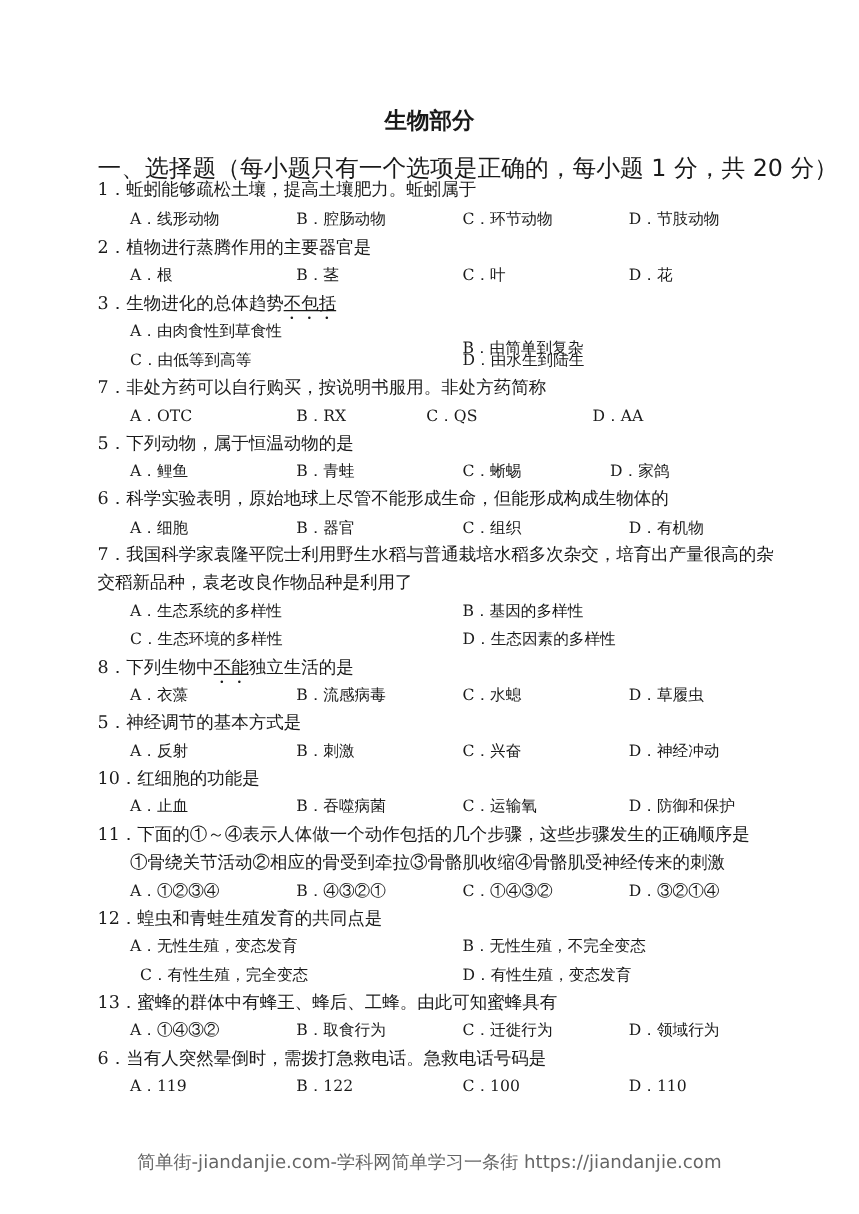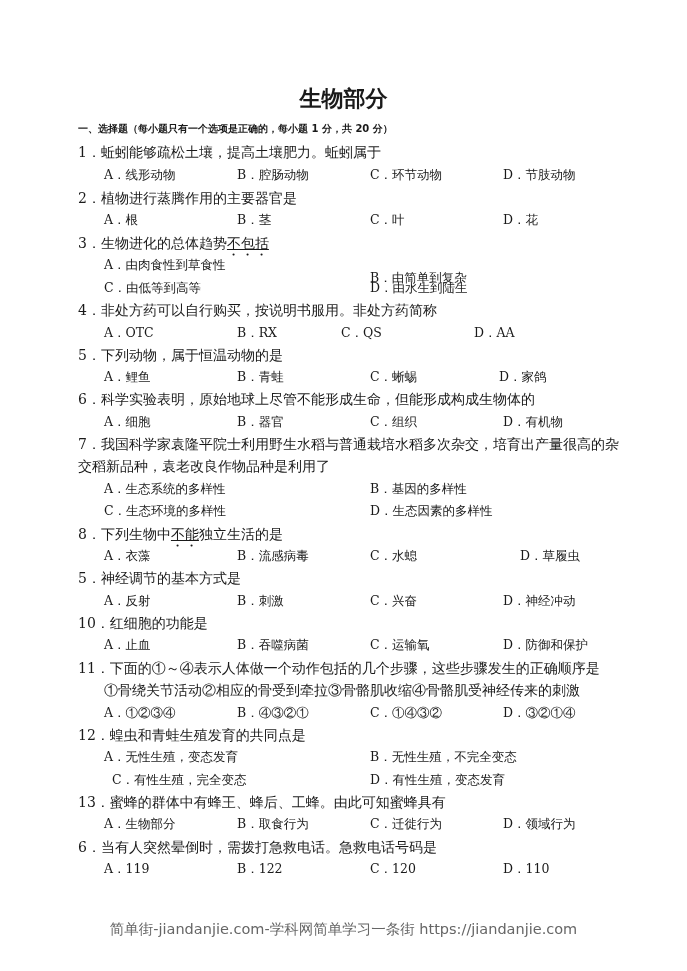--- a/index.html
+++ b/index.html
@@ -1,21 +1,21 @@
 <!DOCTYPE html>
 <html><head>
   <meta charset="utf-8">
   <style>
     html, body { margin: 0; padding: 0; background: #ffffff; }
     body { width: 687px; height: 971px; position: relative; overflow: hidden;
            font-family: "DejaVu Serif", "Liberation Serif", serif; color: #1a1a1a; }
     .title { position: absolute; left: 0; width: 687px; top: 84px; text-align: center;
-             font-family: "DejaVu Sans", "Liberation Sans", sans-serif; font-size: 22px; font-weight: bold; }
-    .section { position: absolute; left: 78px; top: 122px; font-size: 10px;
-               font-family: "DejaVu Sans", "Liberation Sans", sans-serif; font-weight: bold; }
+             font-family: "DejaVu Sans", "Liberation Sans", sans-serif; font-size: 18px; font-weight: bold; }
+    .section { position: absolute; left: 78px; top: 122px; font-size: 19px;
+               font-family: "DejaVu Sans", "Liberation Sans", sans-serif; font-weight: normal; }
     .line { position: absolute; font-size: 14px; white-space: nowrap; line-height: 16px; }
     .q { left: 78px; }
     .opt { position: absolute; font-size: 12.5px; white-space: nowrap; line-height: 16px; }
     .emph { text-emphasis: dot; text-emphasis-position: under; text-decoration: underline; -webkit-text-emphasis: dot; -webkit-text-emphasis-position: under; }
     .footer { position: absolute; left: 0; width: 687px; top: 920px; text-align: center; color: #666;
               font-family: "DejaVu Sans", "Liberation Sans", sans-serif; font-size: 14.5px; }
   </style>
 </head>
 <body>
 
@@ -33,50 +33,50 @@
 <div class="opt" style="left:237px;top:212px">B．茎</div>
 <div class="opt" style="left:370px;top:212px">C．叶</div>
 <div class="opt" style="left:503px;top:212px">D．花</div>
 
 <div class="line q" style="top:235px"><span>3．生物进化的总体趋势</span><span class="emph">不包括</span><span></span></div>
 <div class="opt" style="left:104px;top:257px">A．由肉食性到草食性</div>
 <div class="opt" style="left:370px;top:270px">B．由简单到复杂</div>
 <div class="opt" style="left:104px;top:280px">C．由低等到高等</div>
 <div class="opt" style="left:370px;top:280px">D．由水生到陆生</div>
 
-<div class="line q" style="top:302px">4．非处方药可以自行购买，按说明书服用。非处方药简称</div>
+<div class="line q" style="top:302px">7．非处方药可以自行购买，按说明书服用。非处方药简称</div>
 <div class="opt" style="left:104px;top:325px">A．OTC</div>
 <div class="opt" style="left:237px;top:325px">B．RX</div>
 <div class="opt" style="left:341px;top:325px">C．QS</div>
 <div class="opt" style="left:474px;top:325px">D．AA</div>
 
 <div class="line q" style="top:347px">5．下列动物，属于恒温动物的是</div>
 <div class="opt" style="left:104px;top:369px">A．鲤鱼</div>
 <div class="opt" style="left:237px;top:369px">B．青蛙</div>
 <div class="opt" style="left:370px;top:369px">C．蜥蜴</div>
-<div class="opt" style="left:499px;top:369px">D．家鸽</div>
+<div class="opt" style="left:488px;top:369px">D．家鸽</div>
 
 <div class="line q" style="top:391px">6．科学实验表明，原始地球上尽管不能形成生命，但能形成构成生物体的</div>
 <div class="opt" style="left:104px;top:414px">A．细胞</div>
 <div class="opt" style="left:237px;top:414px">B．器官</div>
 <div class="opt" style="left:370px;top:414px">C．组织</div>
 <div class="opt" style="left:503px;top:414px">D．有机物</div>
 
 <div class="line q" style="top:436px">7．我国科学家袁隆平院士利用野生水稻与普通栽培水稻多次杂交，培育出产量很高的杂</div>
 <div class="line q" style="top:458px">交稻新品种，袁老改良作物品种是利用了</div>
 <div class="opt" style="left:104px;top:481px">A．生态系统的多样性</div>
 <div class="opt" style="left:370px;top:481px">B．基因的多样性</div>
 <div class="opt" style="left:104px;top:503px">C．生态环境的多样性</div>
 <div class="opt" style="left:370px;top:503px">D．生态因素的多样性</div>
 
 <div class="line q" style="top:526px"><span>8．下列生物中</span><span class="emph">不能</span><span>独立生活的是</span></div>
 <div class="opt" style="left:104px;top:548px">A．衣藻</div>
 <div class="opt" style="left:237px;top:548px">B．流感病毒</div>
 <div class="opt" style="left:370px;top:548px">C．水螅</div>
-<div class="opt" style="left:520px;top:548px">D．草履虫</div>
+<div class="opt" style="left:503px;top:548px">D．草履虫</div>
 
 <div class="line q" style="top:570px">5．神经调节的基本方式是</div>
 <div class="opt" style="left:104px;top:593px">A．反射</div>
 <div class="opt" style="left:237px;top:593px">B．刺激</div>
 <div class="opt" style="left:370px;top:593px">C．兴奋</div>
 <div class="opt" style="left:503px;top:593px">D．神经冲动</div>
 
 <div class="line q" style="top:615px">10．红细胞的功能是</div>
 <div class="opt" style="left:104px;top:637px">A．止血</div>
 <div class="opt" style="left:237px;top:637px">B．吞噬病菌</div>
@@ -90,24 +90,24 @@
 <div class="opt" style="left:370px;top:705px">C．①④③②</div>
 <div class="opt" style="left:503px;top:705px">D．③②①④</div>
 
 <div class="line q" style="top:727px">12．蝗虫和青蛙生殖发育的共同点是</div>
 <div class="opt" style="left:104px;top:749px">A．无性生殖，变态发育</div>
 <div class="opt" style="left:370px;top:749px">B．无性生殖，不完全变态</div>
 <div class="opt" style="left:112px;top:772px">C．有性生殖，完全变态</div>
 <div class="opt" style="left:370px;top:772px">D．有性生殖，变态发育</div>
 
 <div class="line q" style="top:794px">13．蜜蜂的群体中有蜂王、蜂后、工蜂。由此可知蜜蜂具有</div>
-<div class="opt" style="left:104px;top:816px">A．生物部分</div>
+<div class="opt" style="left:104px;top:816px">A．①④③②</div>
 <div class="opt" style="left:237px;top:816px">B．取食行为</div>
 <div class="opt" style="left:370px;top:816px">C．迁徙行为</div>
 <div class="opt" style="left:503px;top:816px">D．领域行为</div>
 
 <div class="line q" style="top:839px">6．当有人突然晕倒时，需拨打急救电话。急救电话号码是</div>
 <div class="opt" style="left:104px;top:861px">A．119</div>
 <div class="opt" style="left:237px;top:861px">B．122</div>
-<div class="opt" style="left:370px;top:861px">C．120</div>
+<div class="opt" style="left:370px;top:861px">C．100</div>
 <div class="opt" style="left:503px;top:861px">D．110</div>
 
 <div class="footer">简单街-jiandanjie.com-学科网简单学习一条街 https://jiandanjie.com</div>
 
 </body></html>

